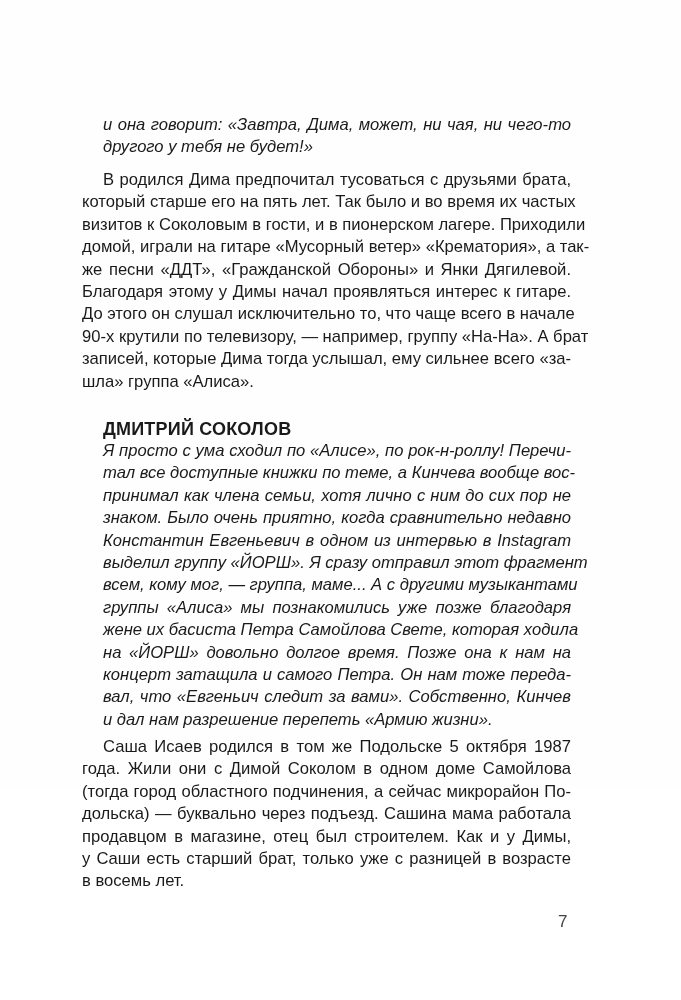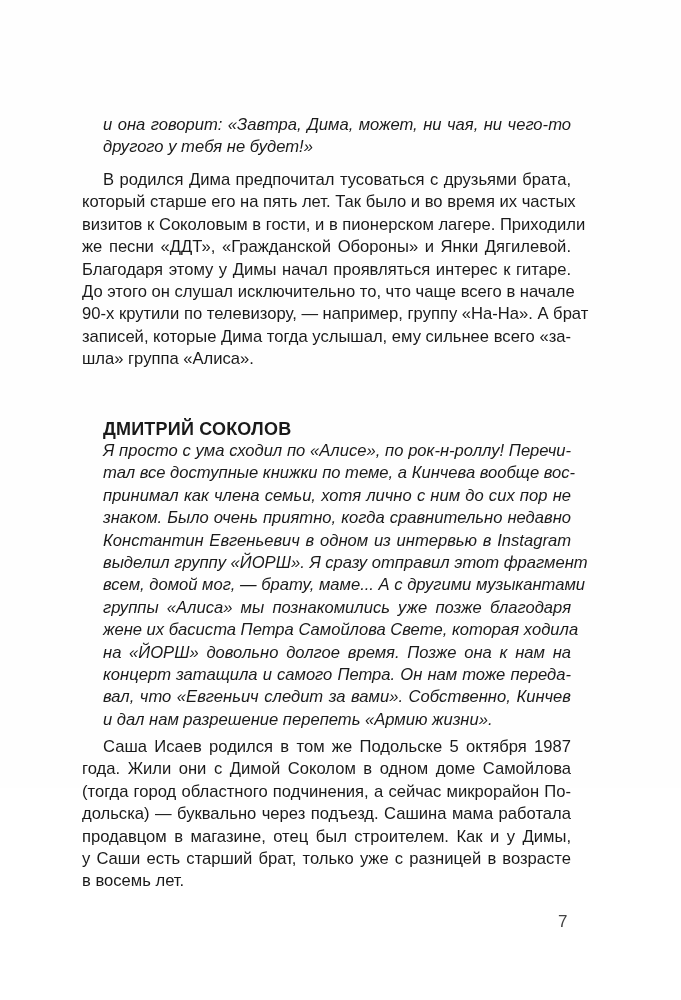--- a/index.html
+++ b/index.html
@@ -24,20 +24,21 @@
       <span class="line">и она говорит: «Завтра, Дима, может, ни чая, ни чего-то</span>
       <span class="line last">другого у тебя не будет!»</span>
     </p>
   </div>
 
   <div class="col" style="top:169px;">
     <p>
       <span class="line" style="padding-left:21px;">В родился Дима предпочитал тусоваться с друзьями брата,</span>
       <span class="line">который старше его на пять лет. Так было и во время их частых</span>
       <span class="line">визитов к Соколовым в гости, и в пионерском лагере. Приходили</span>
+      <span class="line">домой, играли на гитаре «Мусорный ветер» «Крематория», а так-</span>
       <span class="line">же песни «ДДТ», «Гражданской Обороны» и Янки Дягилевой.</span>
       <span class="line">Благодаря этому у Димы начал проявляться интерес к гитаре.</span>
       <span class="line">До этого он слушал исключительно то, что чаще всего в начале</span>
       <span class="line">90-х крутили по телевизору, — например, группу «На-На». А брат</span>
       <span class="line">записей, которые Дима тогда услышал, ему сильнее всего «за-</span>
       <span class="line last">шла» группа «Алиса».</span>
     </p>
   </div>
 
   <div class="col" style="top:418px;">
@@ -45,21 +46,21 @@
   </div>
 
   <div class="col" style="top:440px;">
     <p class="quote">
       <span class="line">Я просто с ума сходил по «Алисе», по рок-н-роллу! Перечи-</span>
       <span class="line">тал все доступные книжки по теме, а Кинчева вообще вос-</span>
       <span class="line">принимал как члена семьи, хотя лично с ним до сих пор не</span>
       <span class="line">знаком. Было очень приятно, когда сравнительно недавно</span>
       <span class="line">Константин Евгеньевич в одном из интервью в Instagram</span>
       <span class="line">выделил группу «ЙОРШ». Я сразу отправил этот фрагмент</span>
-      <span class="line">всем, домой мог, — брату, маме... А с другими музыкантами</span>
+      <span class="line">всем, кому мог, — группа, маме... А с другими музыкантами</span>
       <span class="line">группы «Алиса» мы познакомились уже позже благодаря</span>
       <span class="line">жене их басиста Петра Самойлова Свете, которая ходила</span>
       <span class="line">на «ЙОРШ» довольно долгое время. Позже она к нам на</span>
       <span class="line">концерт затащила и самого Петра. Он нам тоже переда-</span>
       <span class="line">вал, что «Евгеньич следит за вами». Собственно, Кинчев</span>
       <span class="line last">и дал нам разрешение перепеть «Армию жизни».</span>
     </p>
   </div>
 
   <div class="col" style="top:736px;">

